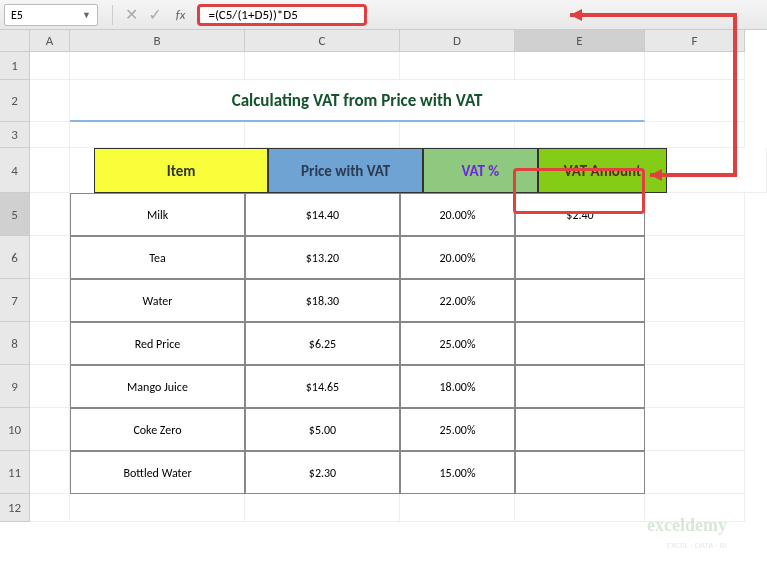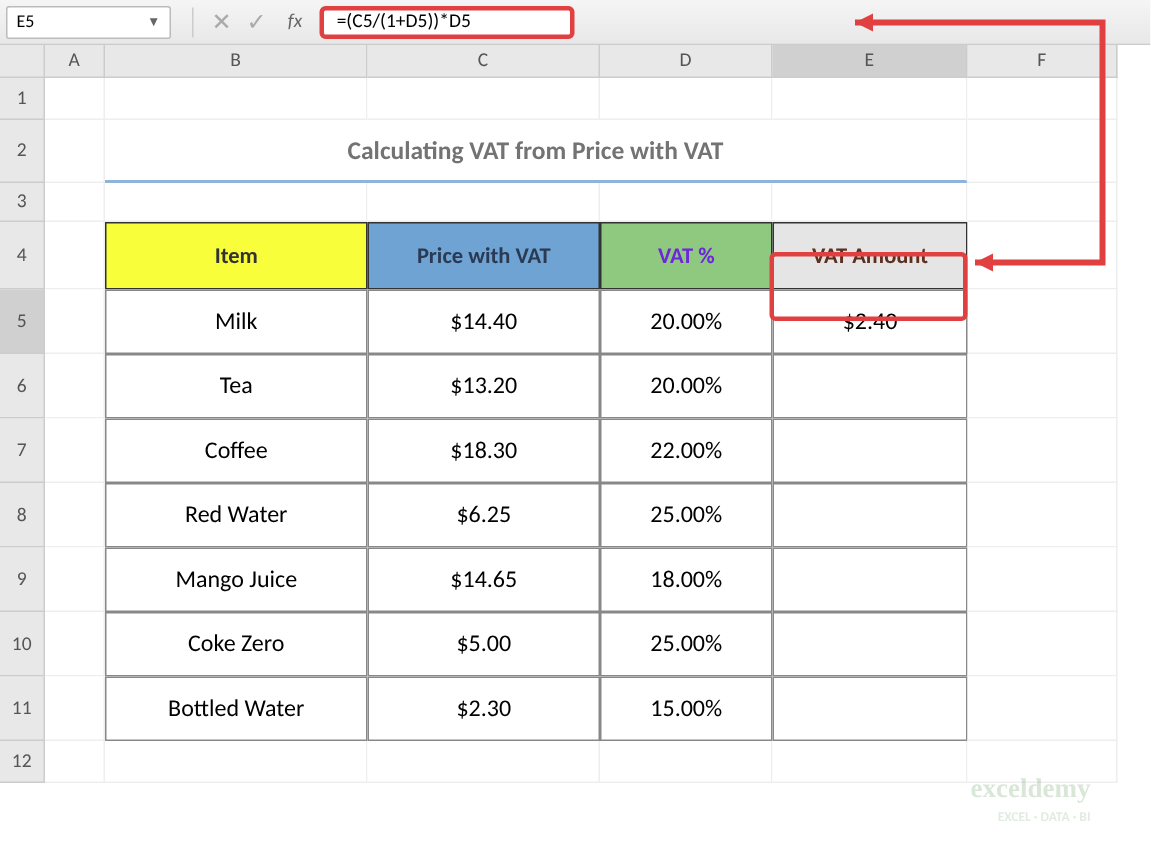--- a/index.html
+++ b/index.html
@@ -13,21 +13,21 @@
     }
     .toolbar {
       height: 30px;
       background: linear-gradient(#f5f5f5, #e8e8e8);
       border-bottom: 1px solid #ccc;
       display: flex;
       align-items: center;
       padding: 0 4px;
     }
     .name-box {
-      width: 110px;
+      width: 94px;
       height: 22px;
       background: #fff;
       border: 1px solid #bbb;
       border-radius: 2px;
       padding: 2px 6px;
       font-size: 12px;
       display: flex;
       align-items: center;
       justify-content: space-between;
       margin-right: 8px;
@@ -128,38 +128,38 @@
     .r1 { height: 28px; }
     .r2 { height: 42px; }
     .r3 { height: 26px; }
     .r4 { height: 45px; }
     .r5, .r6, .r7, .r8, .r9, .r10, .r11 { height: 43px; }
     .r12 { height: 28px; text-align: center; }
     .title-cell {
       grid-column: span 4;
       font-size: 17px;
       font-weight: bold;
-      color: #737373;
+      color: #14532d;
       border-bottom: 2px solid #8db4d9;
       justify-content: center;
       width: 575px;
       text-align: center;
     }
     .th {
       font-weight: bold;
       font-size: 15px;
       border: 1px solid #333;
     }
-    .th-item { background: #f8ff3a; color: #333; }
+    .th-item { background: #f8ff3a; color: #333; margin-left: 24px; }
     .th-price { background: #6ea3d4; color: #2a3a52; }
     .th-vat { background: #8fc97f; color: #6d28d9; }
-    .th-amount { background: #e5e5e5; color: #5a3020; text-align: right; }
+    .th-amount { background: #84cc16; color: #5a3020; text-align: right; }
     .td {
       border: 1px solid #888;
-      font-size: 16px;
+      font-size: 12px;
     }
     .selected-cell {
       position: relative;
     }
     .red-highlight {
       position: absolute;
       border: 3px solid #e04040;
       border-radius: 4px;
       pointer-events: none;
     }
@@ -181,21 +181,20 @@
       font-weight: bold;
       color: rgba(100,160,100,0.25);
       font-family: Georgia, serif;
     }
     .watermark-sub {
       position: absolute;
       right: 40px;
       bottom: 26px;
       font-size: 9px;
       color: rgba(100,160,100,0.2);
-      font-weight: bold;
     }
   </style>
 </head>
 <body>
 
 <div class="toolbar">
   <div class="name-box">
     <span>E5</span>
     <span class="name-box-arrow">▼</span>
   </div>
@@ -274,31 +273,31 @@
     <div class="cell td col-B r6">Tea</div>
     <div class="cell td col-C r6">$13.20</div>
     <div class="cell td col-D r6">20.00%</div>
     <div class="cell td col-E r6"></div>
     <div class="cell col-F r6"></div>
   </div>
 
   <div class="data-row">
     <div class="row-header r7">7</div>
     <div class="cell col-A r7"></div>
-    <div class="cell td col-B r7">Coffee</div>
+    <div class="cell td col-B r7">Water</div>
     <div class="cell td col-C r7">$18.30</div>
     <div class="cell td col-D r7">22.00%</div>
     <div class="cell td col-E r7"></div>
     <div class="cell col-F r7"></div>
   </div>
 
   <div class="data-row">
     <div class="row-header r8">8</div>
     <div class="cell col-A r8"></div>
-    <div class="cell td col-B r8">Red Water</div>
+    <div class="cell td col-B r8">Red Price</div>
     <div class="cell td col-C r8">$6.25</div>
     <div class="cell td col-D r8">25.00%</div>
     <div class="cell td col-E r8"></div>
     <div class="cell col-F r8"></div>
   </div>
 
   <div class="data-row">
     <div class="row-header r9">9</div>
     <div class="cell col-A r9"></div>
     <div class="cell td col-B r9">Mango Juice</div>

